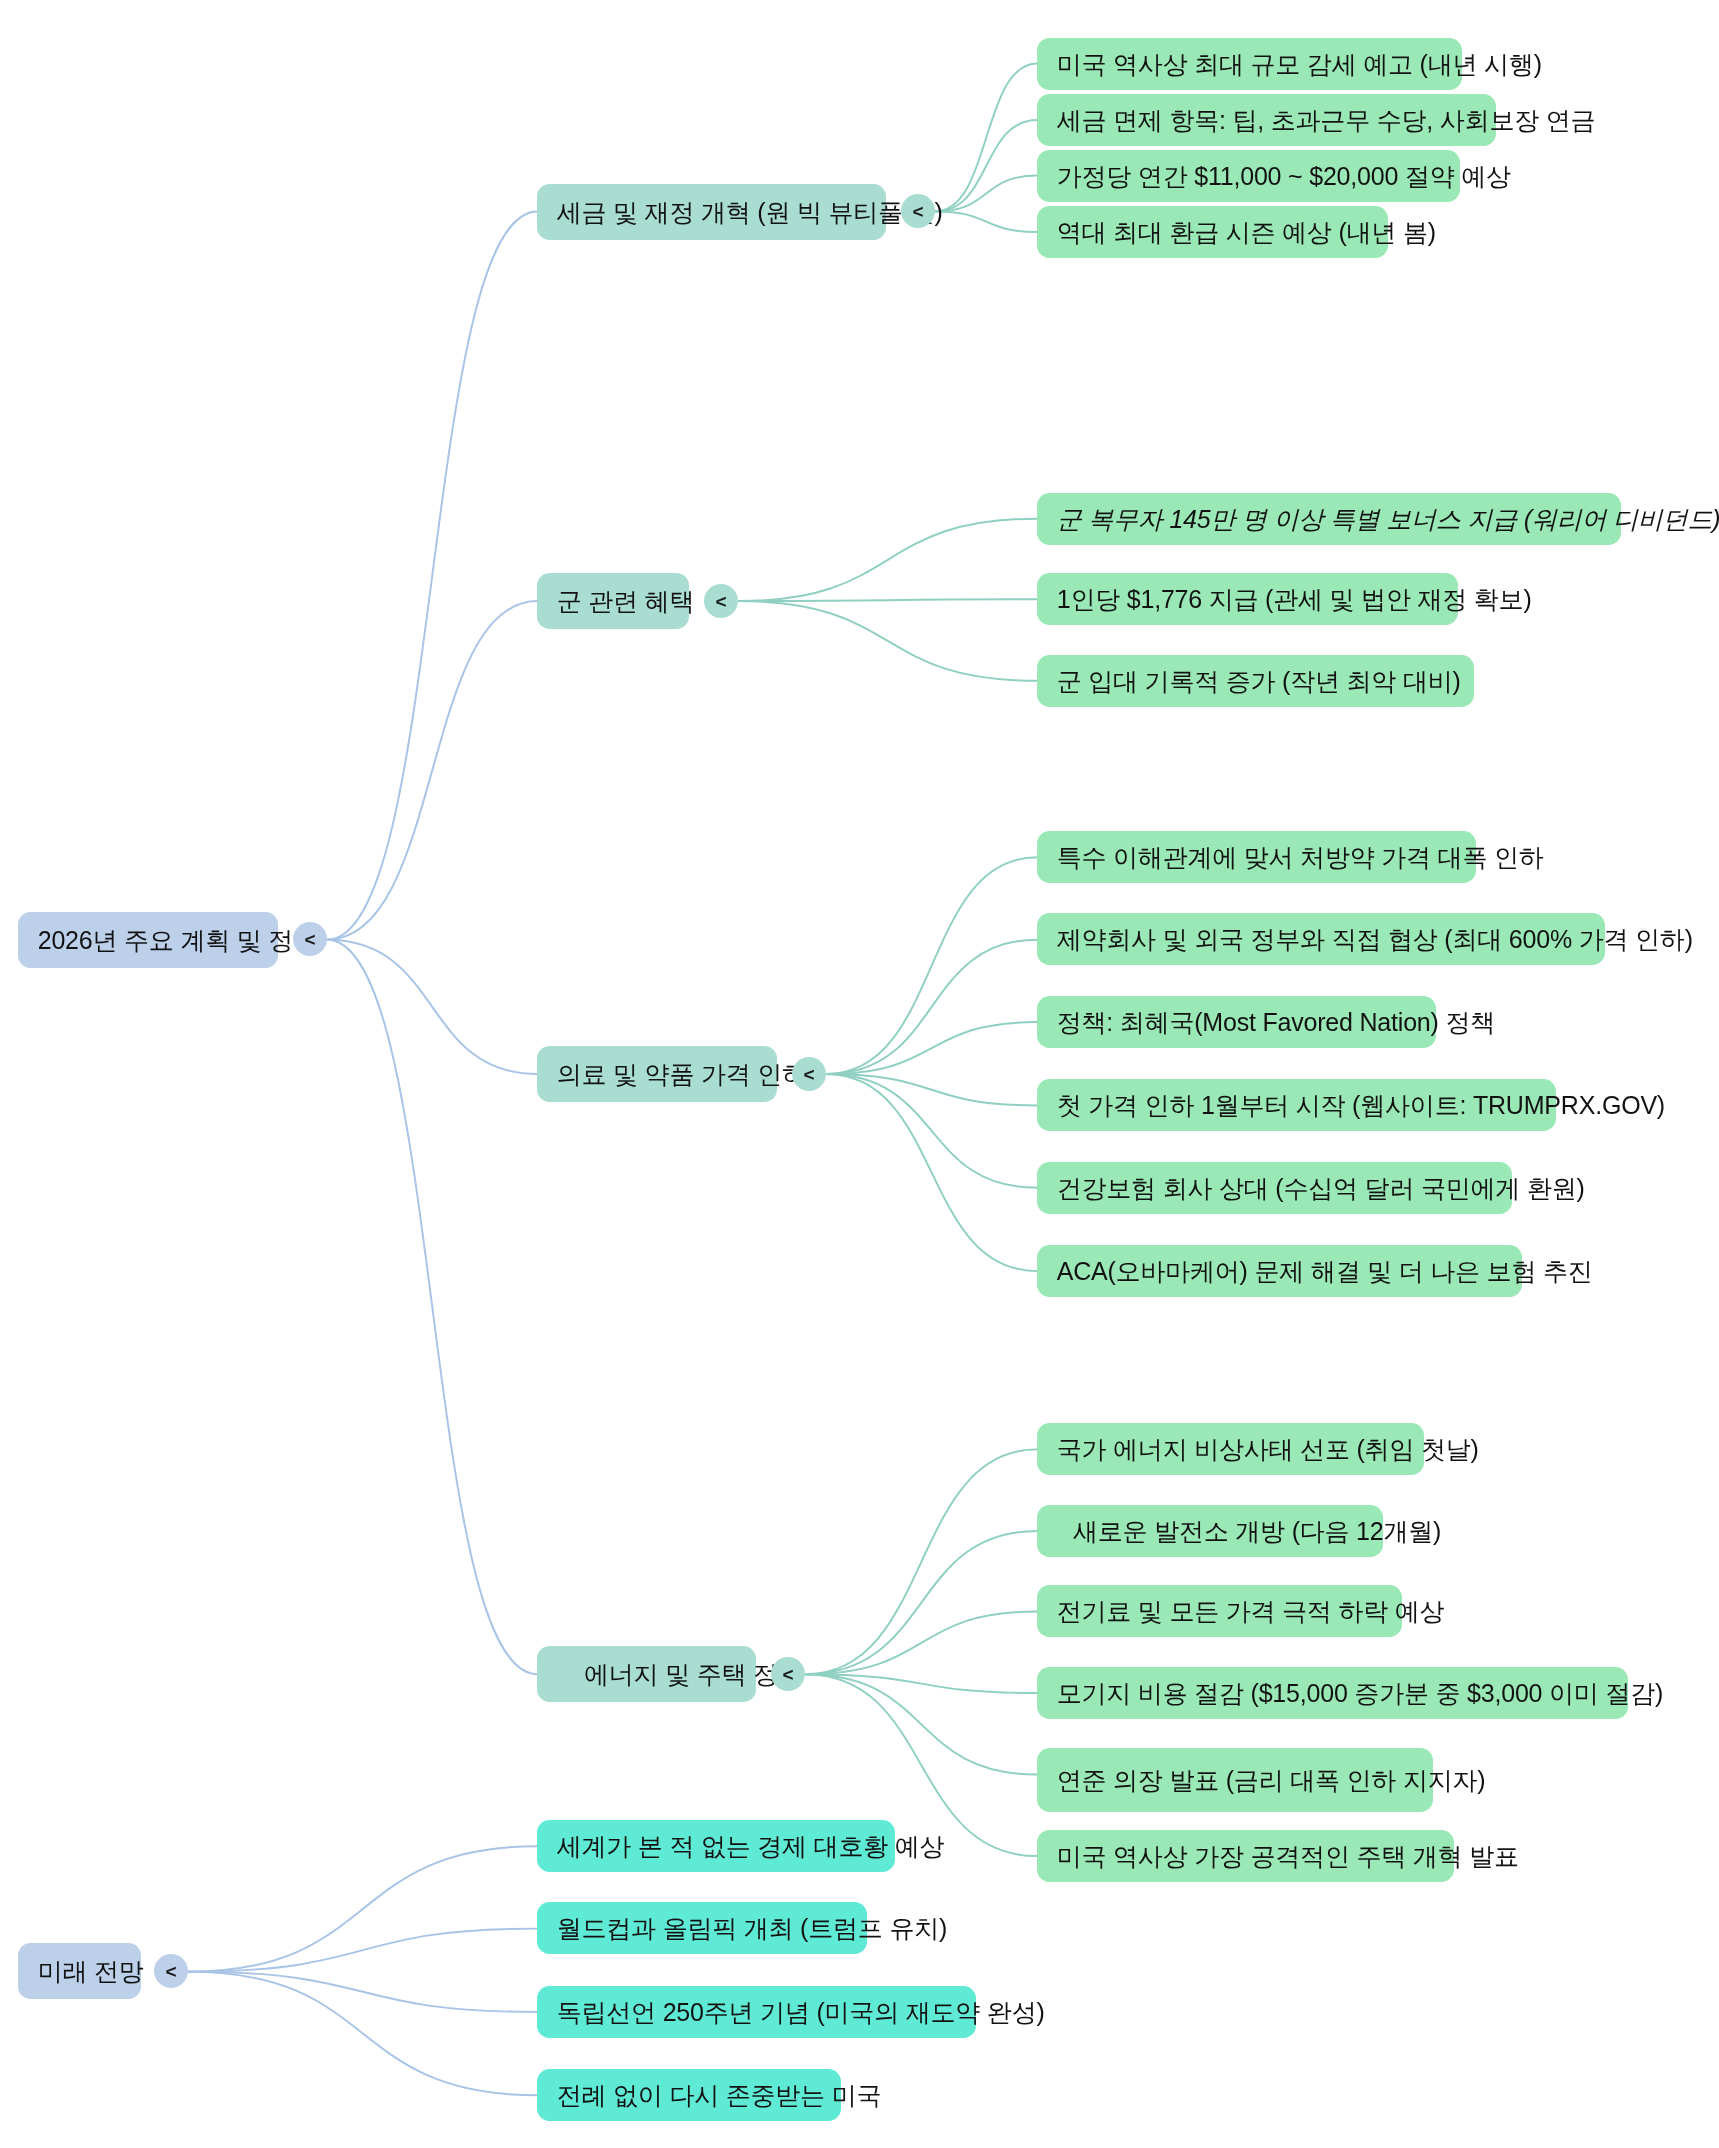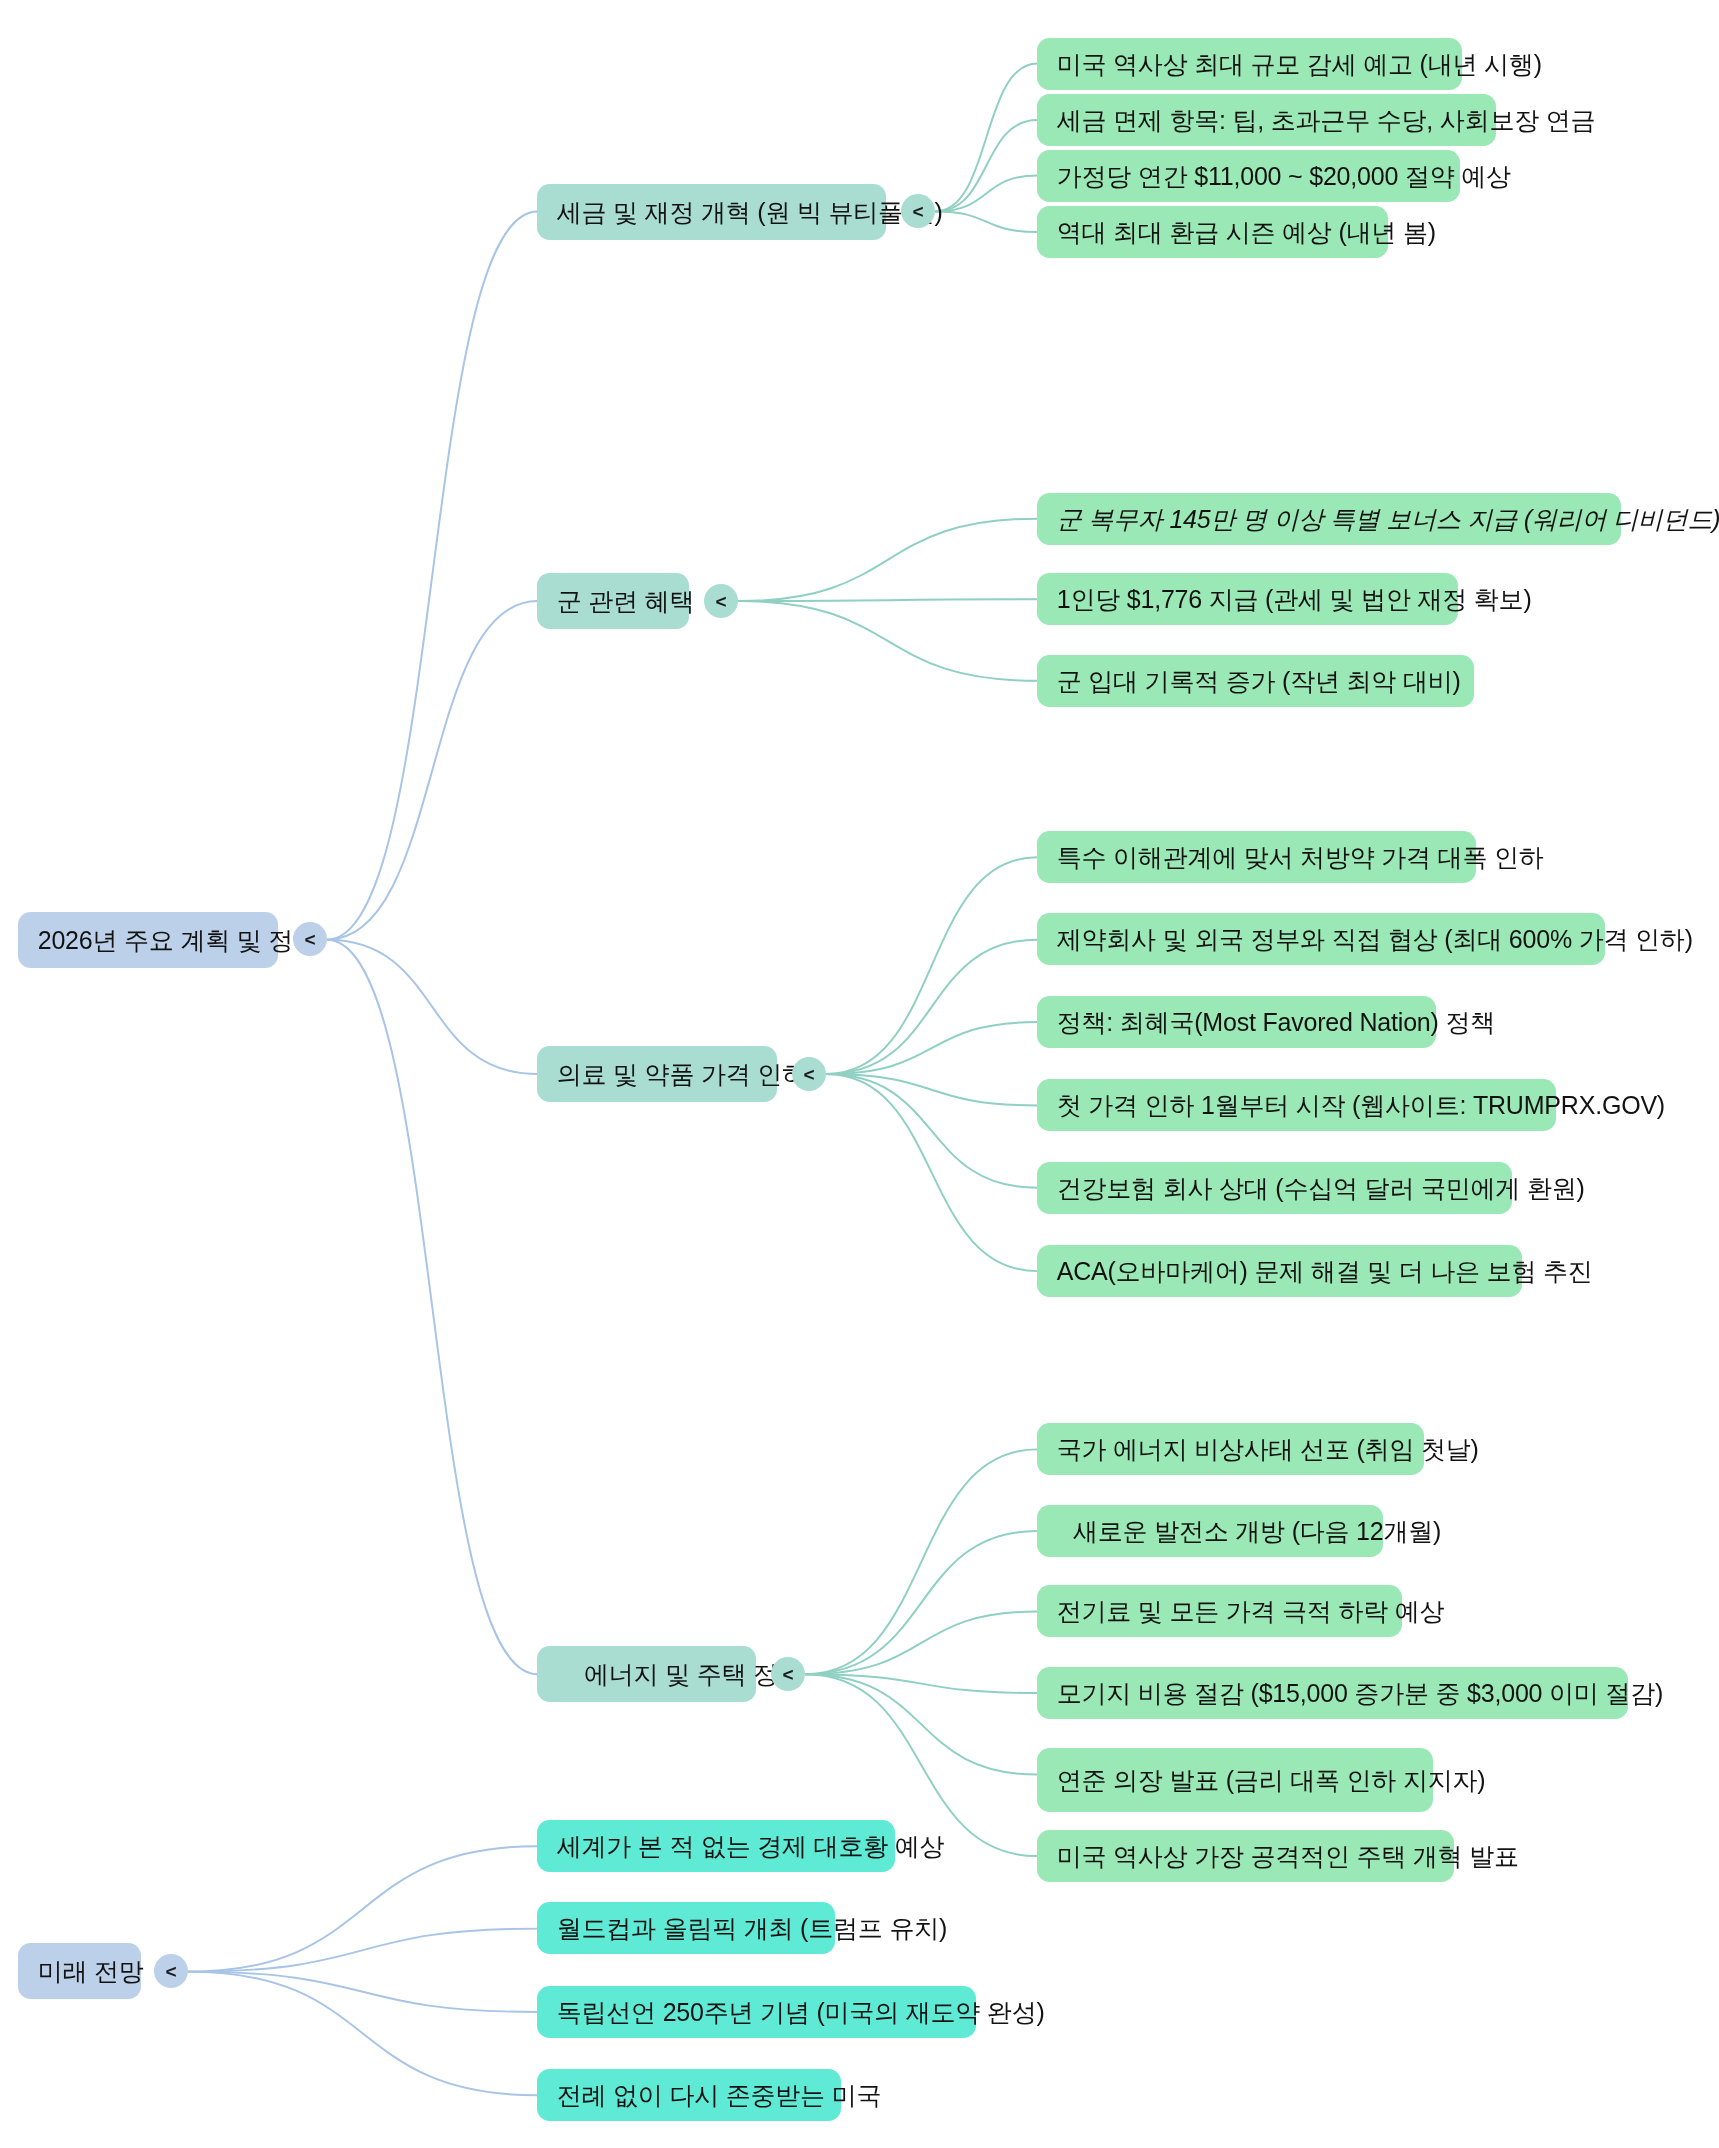--- a/index.html
+++ b/index.html
@@ -185,21 +185,21 @@
     <div class="node node-leaf" style="left: 1037px; top: 1830px; width: 417px; height: 52px;">
       <span>미국 역사상 가장 공격적인 주택 개혁 발표</span>
     </div>
     <div class="node node-root" style="left: 18px; top: 1943px; width: 123px; height: 56px;">
       <span>미래 전망</span>
     </div>
     <div class="collapse-toggle toggle-root" style="left: 154px; top: 1954px;">&lt;</div>
     <div class="node node-leaf-alt" style="left: 537px; top: 1820px; width: 358px; height: 52px;">
       <span>세계가 본 적 없는 경제 대호황 예상</span>
     </div>
-    <div class="node node-leaf-alt" style="left: 537px; top: 1902px; width: 298px; height: 52px;">
+    <div class="node node-leaf-alt" style="left: 537px; top: 1902px; width: 330px; height: 52px;">
       <span>월드컵과 올림픽 개최 (트럼프 유치)</span>
     </div>
     <div class="node node-leaf-alt" style="left: 537px; top: 1986px; width: 439px; height: 52px;">
       <span>독립선언 250주년 기념 (미국의 재도약 완성)</span>
     </div>
     <div class="node node-leaf-alt" style="left: 537px; top: 2069px; width: 304px; height: 52px;">
       <span>전례 없이 다시 존중받는 미국</span>
     </div>
   </div>
 

